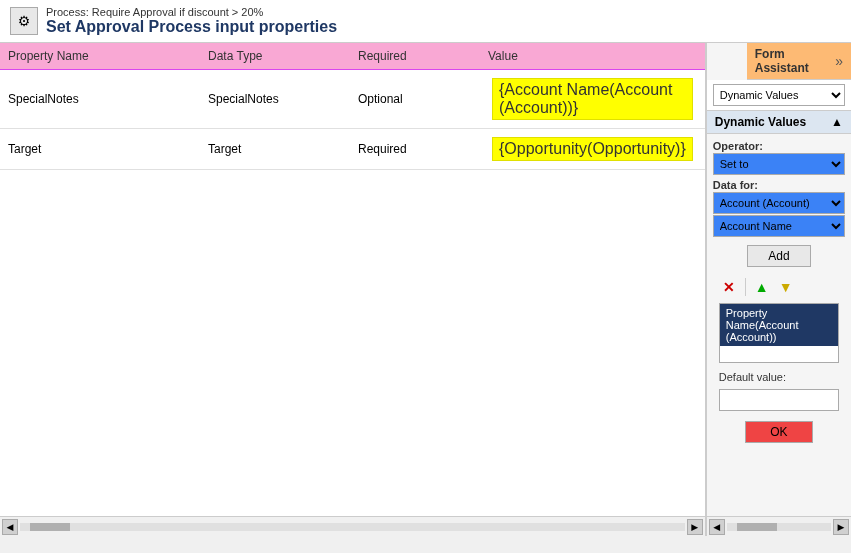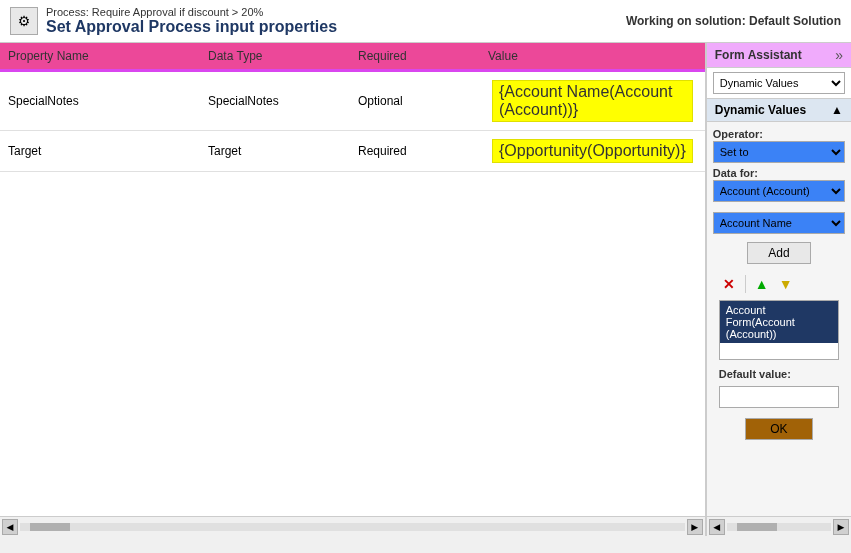--- a/index.html
+++ b/index.html
@@ -31,22 +31,22 @@
       flex: 1;
       background: #fff;
       border-right: 1px solid #ccc;
       display: flex;
       flex-direction: column;
     }
 
     .table-header {
       display: grid;
       grid-template-columns: 200px 150px 130px 1fr;
-      background: #ec4899;
-      border-bottom: 3px solid #d946ef;
+      background: #f9a8d4;
+      border-bottom: 1px solid #d946ef;
       padding: 6px 8px;
     }
     .table-header-cell { font-weight: normal; color: #333; font-size: 12px; }
 
     .table-body { flex: 1; overflow: auto; }
 
     .table-row {
       display: grid;
       grid-template-columns: 200px 150px 130px 1fr;
       border-bottom: 1px solid #e0e0e0;
@@ -99,23 +99,24 @@
       background: #f5f5f5;
       border-left: 1px solid #ccc;
       display: flex;
       flex-direction: column;
     }
 
     .form-assistant-header {
       display: flex;
       align-items: center;
       justify-content: space-between;
-      background: #f0abfc;
+      background: #fdba74;
       padding: 4px 8px;
       border-bottom: 1px solid #ccc;
+      margin-left: 40px;
     }
     .form-assistant-title { font-weight: bold; font-size: 12px; color: #333; }
     .expand-icon { font-size: 14px; color: #555; cursor: pointer; }
 
     .dynamic-values-row {
       display: flex;
       align-items: center;
       padding: 4px 6px;
       border-bottom: 1px solid #ccc;
       gap: 4px;
@@ -186,35 +187,35 @@
       min-height: 60px;
       margin: 0 6px;
     }
     .value-list-item {
       padding: 3px 6px;
       font-size: 11px;
       background: #1f3864;
       color: #fff;
     }
 
-    .default-value-label { font-size: 11px; color: #333; padding: 4px 6px 2px; font-weight: bold; }
+    .default-value-label { font-size: 11px; color: #333; padding: 4px 6px 2px; font-weight: normal; }
     .default-value-input {
       width: calc(100% - 12px);
       margin: 0 6px;
       height: 22px;
       border: 1px solid #aaa;
       font-size: 11px;
       padding: 0 4px;
     }
 
     .ok-button {
       display: block;
       margin: 6px auto;
       padding: 3px 24px;
-      background: #a16207;
+      background: #ef4444;
       border: 1px solid #aaa;
       font-size: 12px;
       cursor: pointer;
     }
 
     .right-scrollbar {
       height: 20px;
       background: #f0f0f0;
       border-top: 1px solid #ccc;
       display: flex;
@@ -228,21 +229,20 @@
 <div class="top-bar">
   <div class="top-bar-left">
     <div class="top-bar-icon">
       <span>⚙</span>
     </div>
     <div>
       <div class="process-title">Process: Require Approval if discount &gt; 20%</div>
       <div class="page-title">Set Approval Process input properties</div>
     </div>
   </div>
-  <div class="solution-label">Working on solution: Default Solution</div>
 </div>
 
 <div class="main-container">
   <div class="left-panel">
     <div class="table-header">
       <div class="table-header-cell">Property Name</div>
       <div class="table-header-cell">Data Type</div>
       <div class="table-header-cell">Required</div>
       <div class="table-header-cell">Value</div>
     </div>
@@ -293,35 +293,35 @@
         <div class="field-label">Operator:</div>
         <select class="field-select">
           <option>Set to</option>
         </select>
       </div>
       <div>
         <div class="field-label">Data for:</div>
         <select class="field-select">
           <option>Account (Account)</option>
         </select>
-        <select class="field-select" style="margin-top:10px;">
+        <select class="field-select" style="margin-top:1px;">
           <option>Account Name</option>
         </select>
       </div>
       <button class="add-button">Add</button>
 
       <div class="action-bar">
         <span class="action-icon delete">✕</span>
         <div class="separator"></div>
         <span class="action-icon up">▲</span>
         <span class="action-icon down">▼</span>
       </div>
 
       <div class="value-list">
-        <div class="value-list-item">Account Form(Account (Account))</div>
+        <div class="value-list-item">Property Name(Account (Account))</div>
       </div>
 
       <div class="default-value-label">Default value:</div>
       <input class="default-value-input" type="text" placeholder="" style="">
 
       <button class="ok-button">OK</button>
     </div>
 
     <div class="right-scrollbar">
       <div class="scroll-arrow">◀</div>

